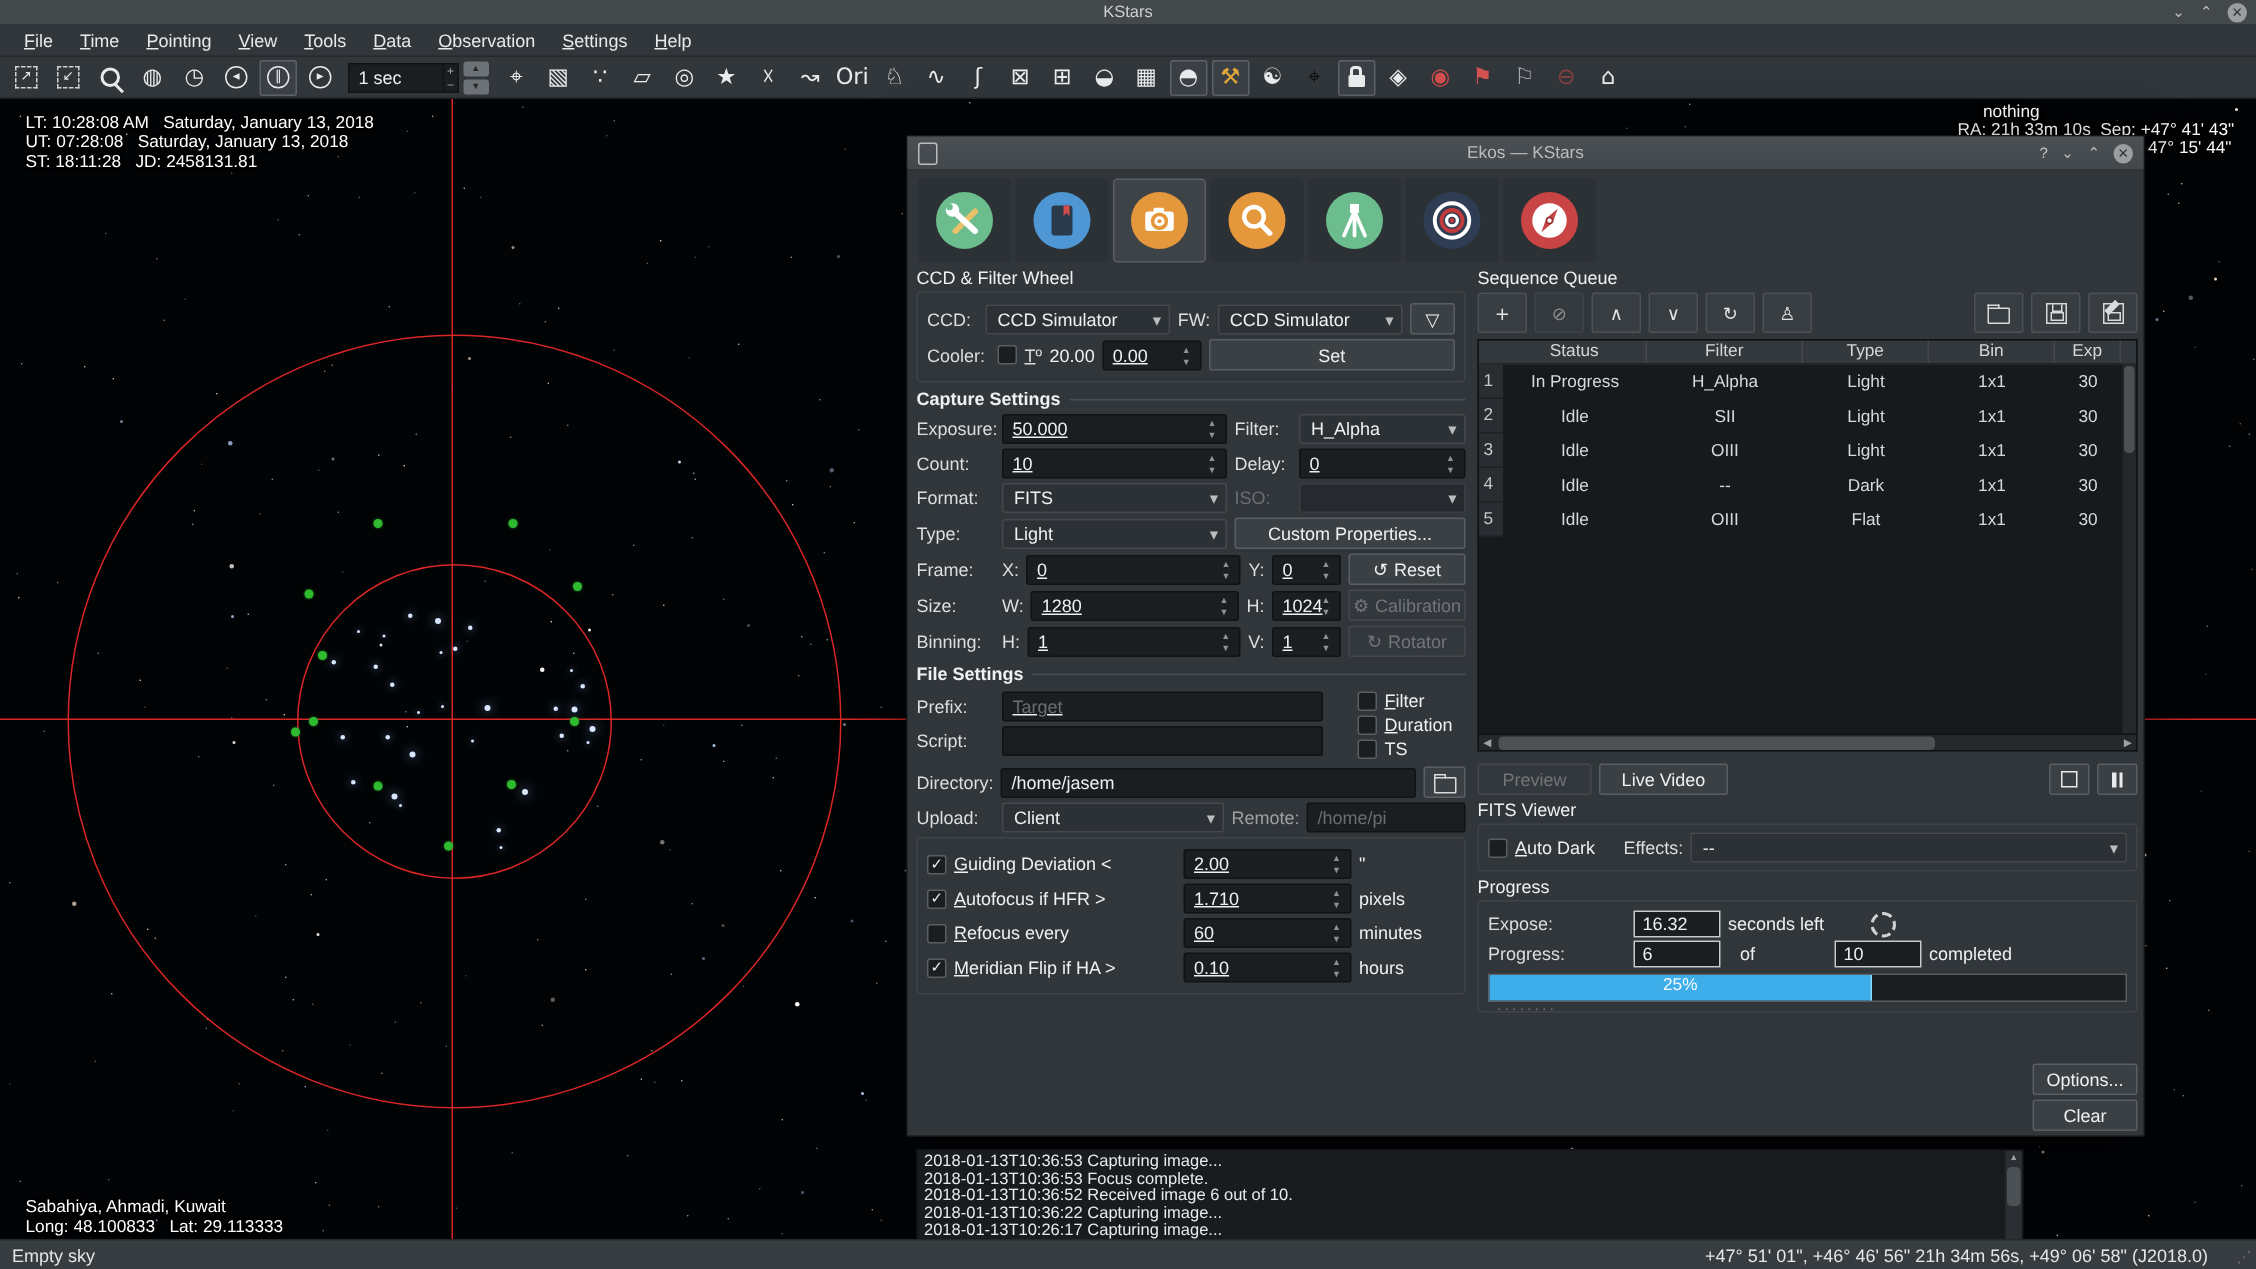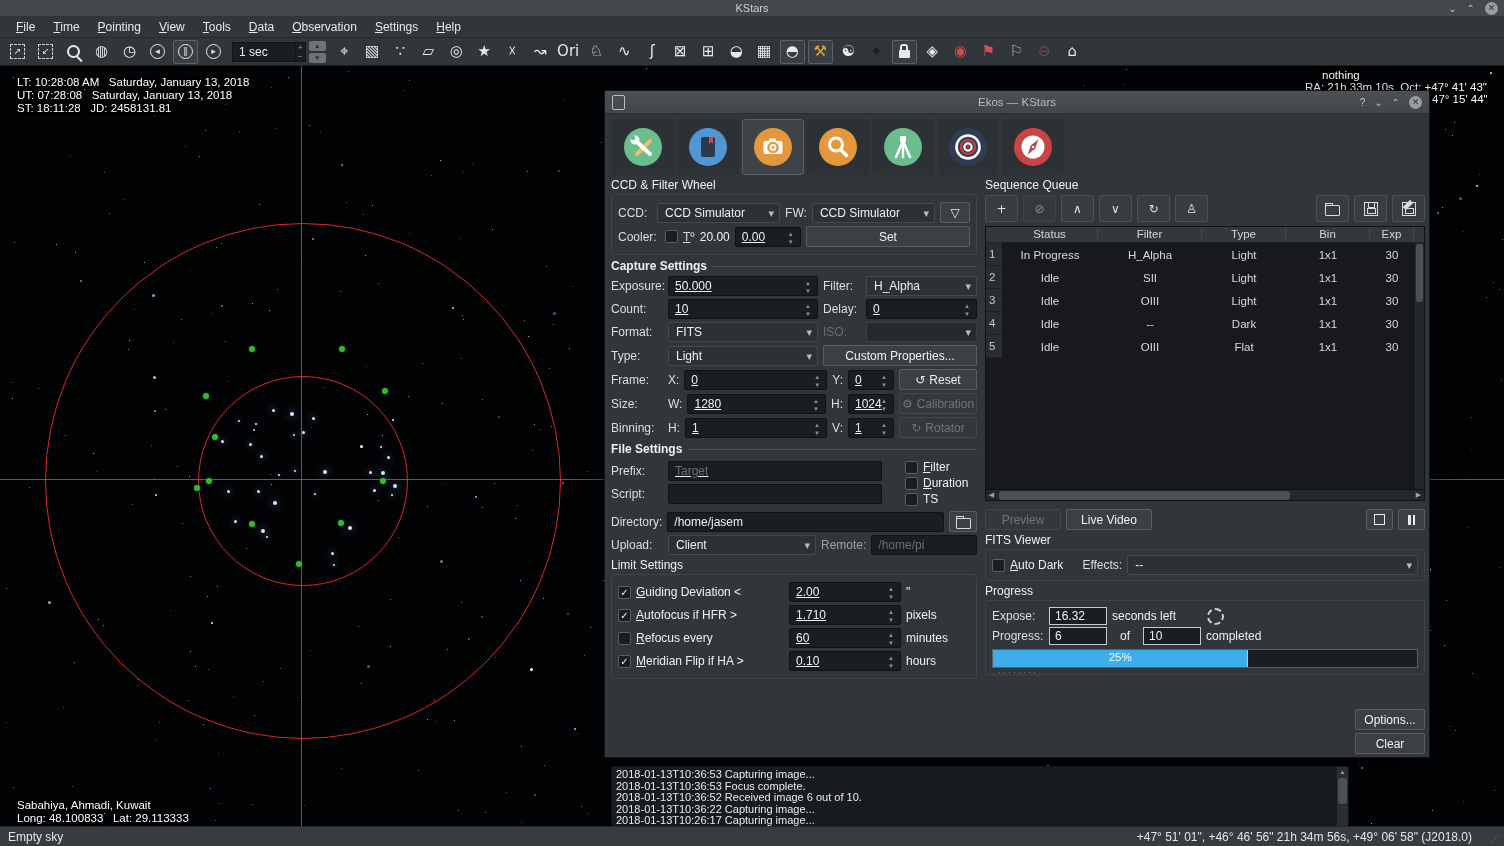--- a/index.html
+++ b/index.html
@@ -87,21 +87,21 @@
   .vscroll{position:absolute;right:0;top:15px;width:9px;height:247px;background:#24282b;}
   .vscroll .thumb{position:absolute;left:1px;top:2px;width:7px;height:58px;background:#4c5155;border-radius:3px;}
   .hscroll{height:11px;background:#24282b;display:flex;align-items:center;margin-top:0;border:1px solid #101315;border-top:none;box-sizing:border-box;}
   .hscroll .ar{width:11px;font-size:7px;color:#9da1a4;text-align:center;}
   .hscroll .track{flex:1;height:9px;position:relative;}
   .hscroll .thumb{position:absolute;left:2px;top:0;height:9px;width:70%;background:#4c5155;border-radius:3px;}
   
   .pbar{height:17px;background:#1b1e20;border:1px solid #5a5f63;position:relative;margin:4px 0 2px 0;}
   .pfill{position:absolute;left:0;top:0;bottom:0;background:#3daee9;border-right:1px solid #8adcff;}
   .ptext{position:absolute;left:0;right:40%;top:1px;text-align:center;color:#f5fbff;font-size:11.5px;}
-  .rof{background:#1b1e20;border:1px solid #c8cbcd;height:18px;display:flex;align-items:center;padding:0 5px;box-sizing:border-box;}
+  .rof{background:#1b1e20;border:1px solid #c8cbcd;height:18px;display:flex;align-items:center;padding:0 5px;box-sizing:border-box;margin-left:40px;}
   .spinner{width:13px;height:13px;border:2px dashed #cfd2d4;border-radius:50%;}
   
   .log{background:#191c1f;border:1px solid #101315;font-size:11px;line-height:11.5px;color:#e8eaec;padding:2px 4px;box-sizing:border-box;overflow:hidden;position:relative;}
   .log .vs{position:absolute;right:0;top:0;bottom:0;width:11px;background:#2b2f33;border-left:1px solid #1a1d20;}
   .log .vs .a{position:absolute;width:11px;height:10px;font-size:6px;color:#9da1a4;text-align:center;line-height:10px;}
   .log .vs .thumb{position:absolute;left:1px;top:11px;width:9px;height:26px;background:#4c5155;border-radius:3px;}
   .dots{letter-spacing:2px;color:#7b8084;font-size:9px;text-align:center;}
 </style>
 </head>
 <body>
@@ -820,21 +820,21 @@
         <span class="marker" style="left: 206px; top: 412px;"></span>
         <span class="marker" style="left: 380px; top: 412px;"></span>
         <span class="marker" style="left: 338px; top: 454px;"></span>
         <span class="marker" style="left: 249px; top: 455px;"></span>
         <span class="marker" style="left: 296px; top: 495px;"></span>
       </div>
     <div class="sky-text" style="left:17px;top:10px;">LT: 10:28:08 AM   Saturday, January 13, 2018</div>
     <div class="sky-text" style="left:17px;top:23px;">UT: 07:28:08   Saturday, January 13, 2018</div>
     <div class="sky-text" style="left:17px;top:36px;">ST: 18:11:28   JD: 2458131.81</div>
     <div class="sky-text" style="left:1322px;top:3px;">nothing</div>
-    <div class="sky-text" style="left:1305px;top:15px;">RA: 21h 33m 10s  Oct: +47° 41' 43"</div>
+    <div class="sky-text" style="left:1305px;top:15px;">RA: 21h 33m 10s  Sep: +47° 41' 43"</div>
     <div class="sky-text" style="left:1432px;top:27px;">47° 15' 44"</div>
     <div class="sky-text" style="left:17px;top:733px;">Sabahiya, Ahmadi, Kuwait</div>
     <div class="sky-text" style="left:17px;top:746px;">Long: 48.100833   Lat: 29.113333</div>
   </div>
 
   <div class="abs" id="dlg">
     <div class="dlg-tb">
       <span class="dico"></span>
       <span>Ekos — KStars</span>
       <span class="dbtns">
@@ -1026,21 +1026,20 @@
       </div>
       <div class="row">
         <span class="lbl" style="width:52px;">Upload:</span>
         <span class="dd" style="width:148px;">Client</span>
         <span class="lbl" style="color:#9da1a4;">Remote:</span>
         <span class="inp" style="flex:1;">
             <span class="placeholder">/home/pi</span>
           </span>
       </div>
 
-      <div class="grp">Limit Settings</div>
       <div class="gbox">
 
           <div class="row">
             <span class="cb" data-checked="true"></span>
             <span class="fl" style="width:148px;">Guiding Deviation &lt;</span>
             <span class="inp spinb" style="width:112px;">2.00</span>
             <span>"</span>
           </div>
 
           <div class="row">

